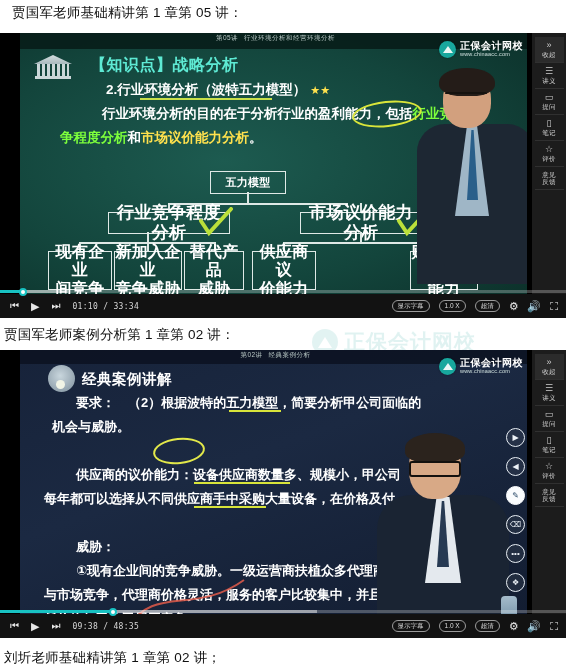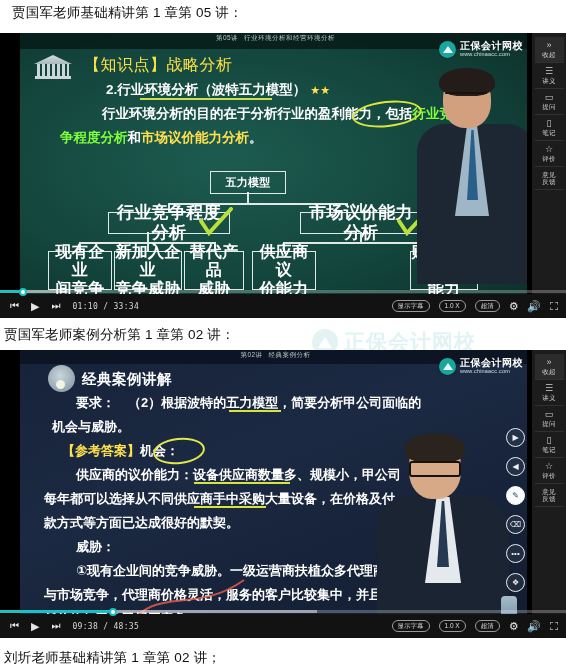--- a/index.html
+++ b/index.html
@@ -42,21 +42,21 @@
   .brand .btext{line-height:1;}
   .brand .bt1{font-size:10px;color:#ffffff;font-weight:bold;letter-spacing:.5px;}
   .brand .bt2{font-size:5.5px;color:#cfe0dd;letter-spacing:.2px;margin-top:1px;}
 
   .logo-badge{position:absolute;left:14px;top:20px;width:38px;height:26px;opacity:.9;}
   .logo-badge .roof{position:absolute;left:0;top:2px;width:38px;height:9px;background:linear-gradient(#e9eef0,#b9c6cc);clip-path:polygon(0 100%,50% 0,100% 100%);}
   .logo-badge .cols{position:absolute;left:3px;top:11px;width:32px;height:12px;background:repeating-linear-gradient(90deg,#dfe7ea 0 3px,transparent 3px 5px);}
   .logo-badge .base{position:absolute;left:1px;top:23px;width:36px;height:2.5px;background:#dfe7ea;}
 
   
-  .v1-title{position:absolute;left:64px;top:22px;font-size:16px;font-weight:normal;color:#fde047;letter-spacing:.5px;}
+  .v1-title{position:absolute;left:70px;top:22px;font-size:16px;font-weight:bold;color:#5eead4;letter-spacing:.5px;}
   .v1-l2{position:absolute;left:86px;top:48px;font-size:13.5px;font-weight:bold;color:#ffffff;}
   .v1-l2 .stars{color:#ffe14d;margin-left:4px;font-size:11px;}
   .v1-l3{position:absolute;left:82px;top:72px;font-size:13.5px;font-weight:bold;color:#ffffff;white-space:nowrap;}
   .v1-l4{position:absolute;left:40px;top:96px;font-size:13.5px;font-weight:bold;color:#ffffff;white-space:nowrap;}
   .hl-green{color:#7dff3c;}
   .hl-yellow{color:#ffe14d;}
 
   
   .ellipse-mark{position:absolute;border:2px solid #d9e53a;border-radius:50%;transform:rotate(-6deg);pointer-events:none;}
 
@@ -324,30 +324,26 @@
         <div class="bt2">www.chinaacc.com</div>
       </div>
     </div>
 
     <div class="v2-avatar"></div>
     <div class="v2-title">经典案例讲解</div>
 
     <div class="v2-line q2-1">要求：　（2）根据波特的五力模型，简要分析甲公司面临的</div>
     <div style="position:absolute;left:209px;top:60px;width:52px;height:2px;background:#d8e43a;"></div>
     <div class="v2-line q2-2">机会与威胁。</div>
-    <div class="v2-line q2-3">
-      <span class="ans-label">【参考答案】</span><span>机会：</span>
-    </div>
     <div class="ellipse-mark" style="left:133px;top:88px;width:48px;height:22px;border-color:#e2e84a;"></div>
 
     <div class="v2-line q2-4">供应商的议价能力：设备供应商数量多、规模小，甲公司</div>
     <div style="position:absolute;left:174px;top:132px;width:96px;height:2px;background:#d8e43a;"></div>
     <div class="v2-line q2-5">每年都可以选择从不同供应商手中采购大量设备，在价格及付</div>
     <div style="position:absolute;left:174px;top:156px;width:72px;height:2px;background:#d8e43a;"></div>
-    <div class="v2-line q2-6">款方式等方面已达成很好的默契。</div>
     <div class="v2-line q2-7">威胁：</div>
     <div class="v2-line q2-8">①现有企业间的竞争威胁。一级运营商扶植众多代理商参</div>
     <div class="v2-line q2-9">与市场竞争，代理商价格灵活，服务的客户比较集中，并且以</div>
     <div class="v2-line q2-10">低价格与甲公司展开竞争。</div>
     <svg style="position:absolute;left:104px;top:226px;" width="160" height="60">
       <path d="M4 52 C30 8, 70 40, 120 4" stroke="#e05a4a" stroke-width="2" fill="none" opacity=".85"></path>
     </svg>
 
     <div class="person p2-person">
       <div class="p2-body"></div>

